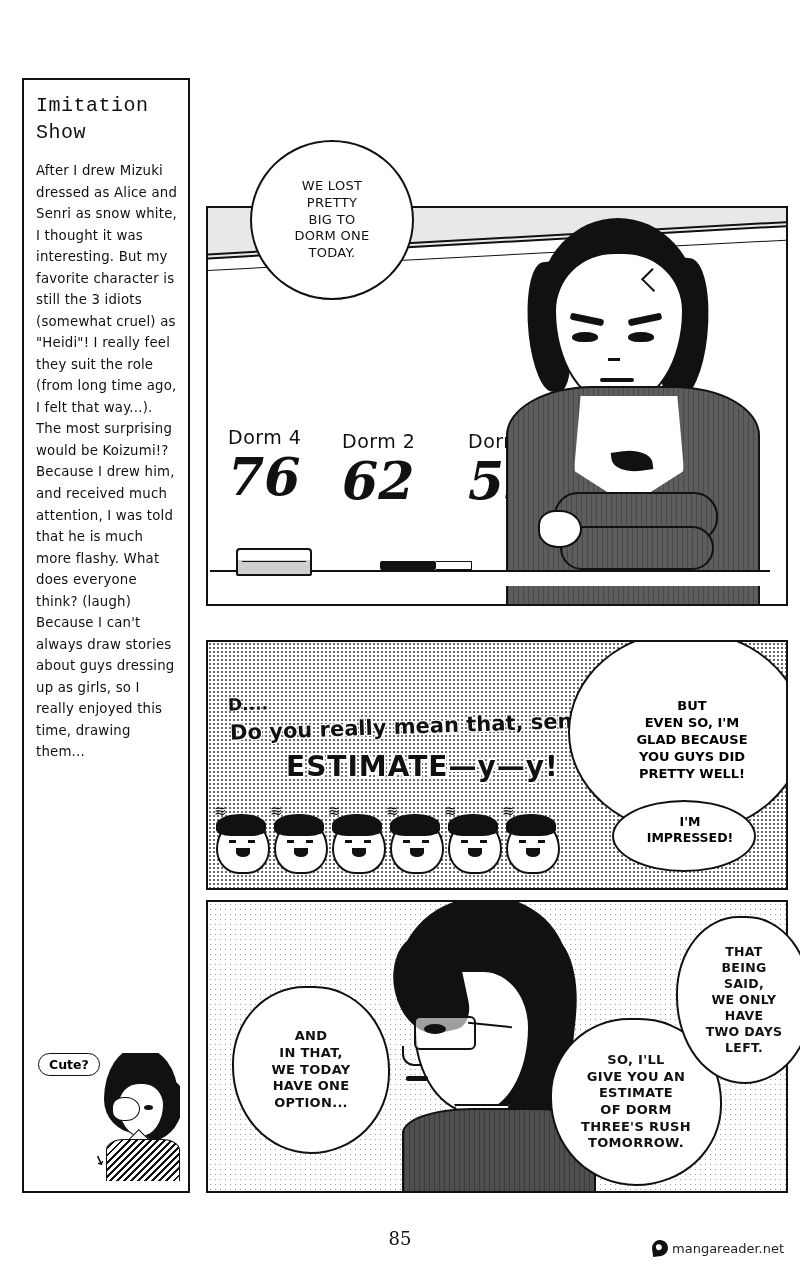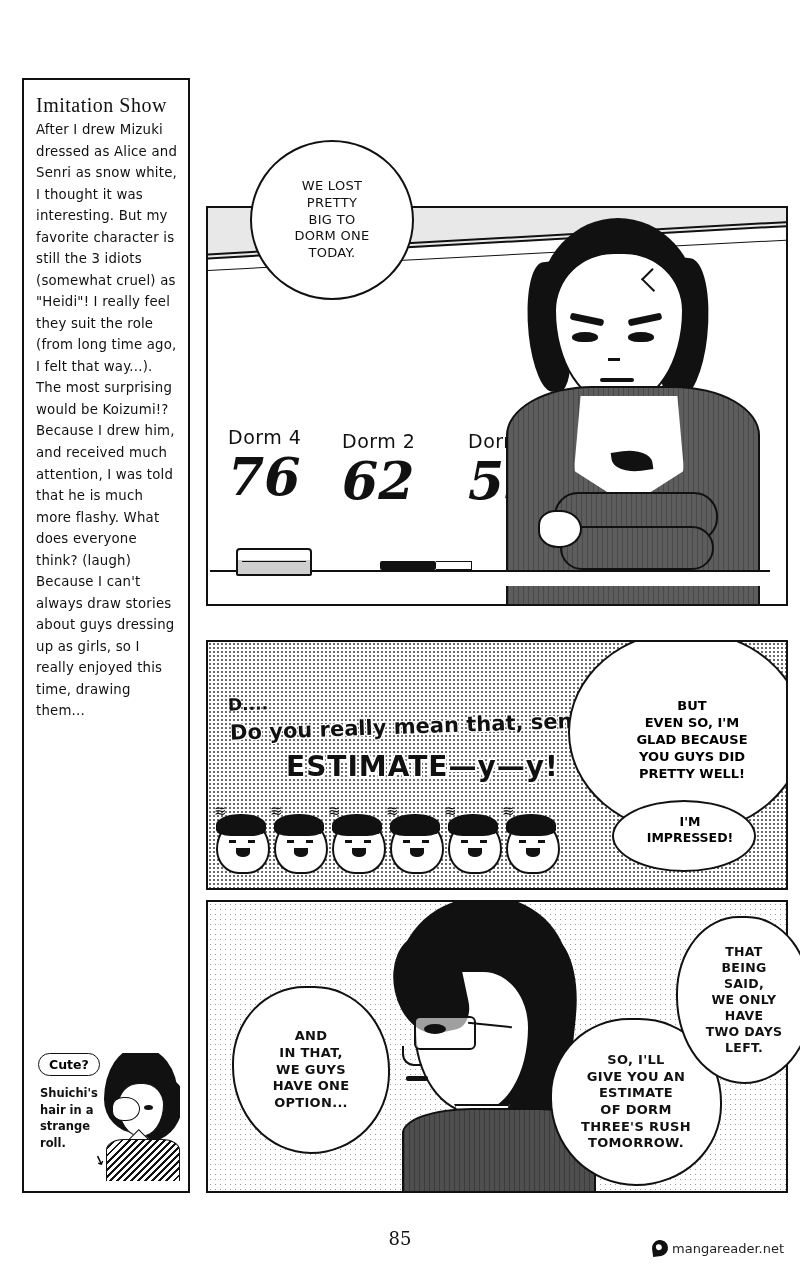--- a/index.html
+++ b/index.html
@@ -26,25 +26,26 @@
     left: 22px;
     top: 78px;
     width: 168px;
     height: 1115px;
     border: 2px solid #111;
     background: #fff;
     box-sizing: border-box;
     padding: 12px 10px 8px 12px;
   }
   .sidebar-title {
-    font-family: Liberation Serif, serif;
+    font-family: Liberation Mono, monospace;
     font-size: 20px;
     line-height: 1.35;
     color: #111;
     letter-spacing: 0.5px;
+    margin-bottom: 14px;
   }
   .sidebar-body {
     font-family: "DejaVu Sans", sans-serif;
     font-size: 13.3px;
     line-height: 1.62;
     color: #111;
     letter-spacing: 0.2px;
     white-space: pre-wrap;
   }
   
@@ -703,21 +704,20 @@
         <div class="hair"></div>
         <div class="hair2"></div>
         <div class="face"></div>
         <div class="eye l"></div>
         <div class="eye r"></div>
         <div class="hand"></div>
         <div class="collar"></div>
         <div class="body"></div>
       </div>
       <div class="inset-bubble">Cute?</div>
-      <div class="inset-caption">Shuichi's hair in a strange roll.</div>
       <div class="inset-arrow">↘</div>
     </div>
   </div>
 
   <div class="panel" id="panel-top">
     <div class="ceiling"></div>
     <div class="ceiling-line"></div>
     <div class="wall-line"></div>
 
     <div class="whiteboard">
@@ -842,21 +842,21 @@
       <div class="cb-eye"></div>
       <div class="cb-nose"></div>
       <div class="cb-mouth"></div>
       <div class="cb-collar"></div>
       <div class="cb-body"></div>
     </div>
   </div>
 
   <div class="bubble plain" id="bubble-and-in-that">AND
 IN THAT,
-WE GUYS
+WE TODAY
 HAVE ONE
 OPTION...</div>
   <div class="bubble plain" id="bubble-so-ill">SO, I'LL
 GIVE YOU AN
 ESTIMATE
 OF DORM
 THREE'S RUSH
 TOMORROW.</div>
   <div class="bubble plain" id="bubble-that-being">THAT
 BEING

